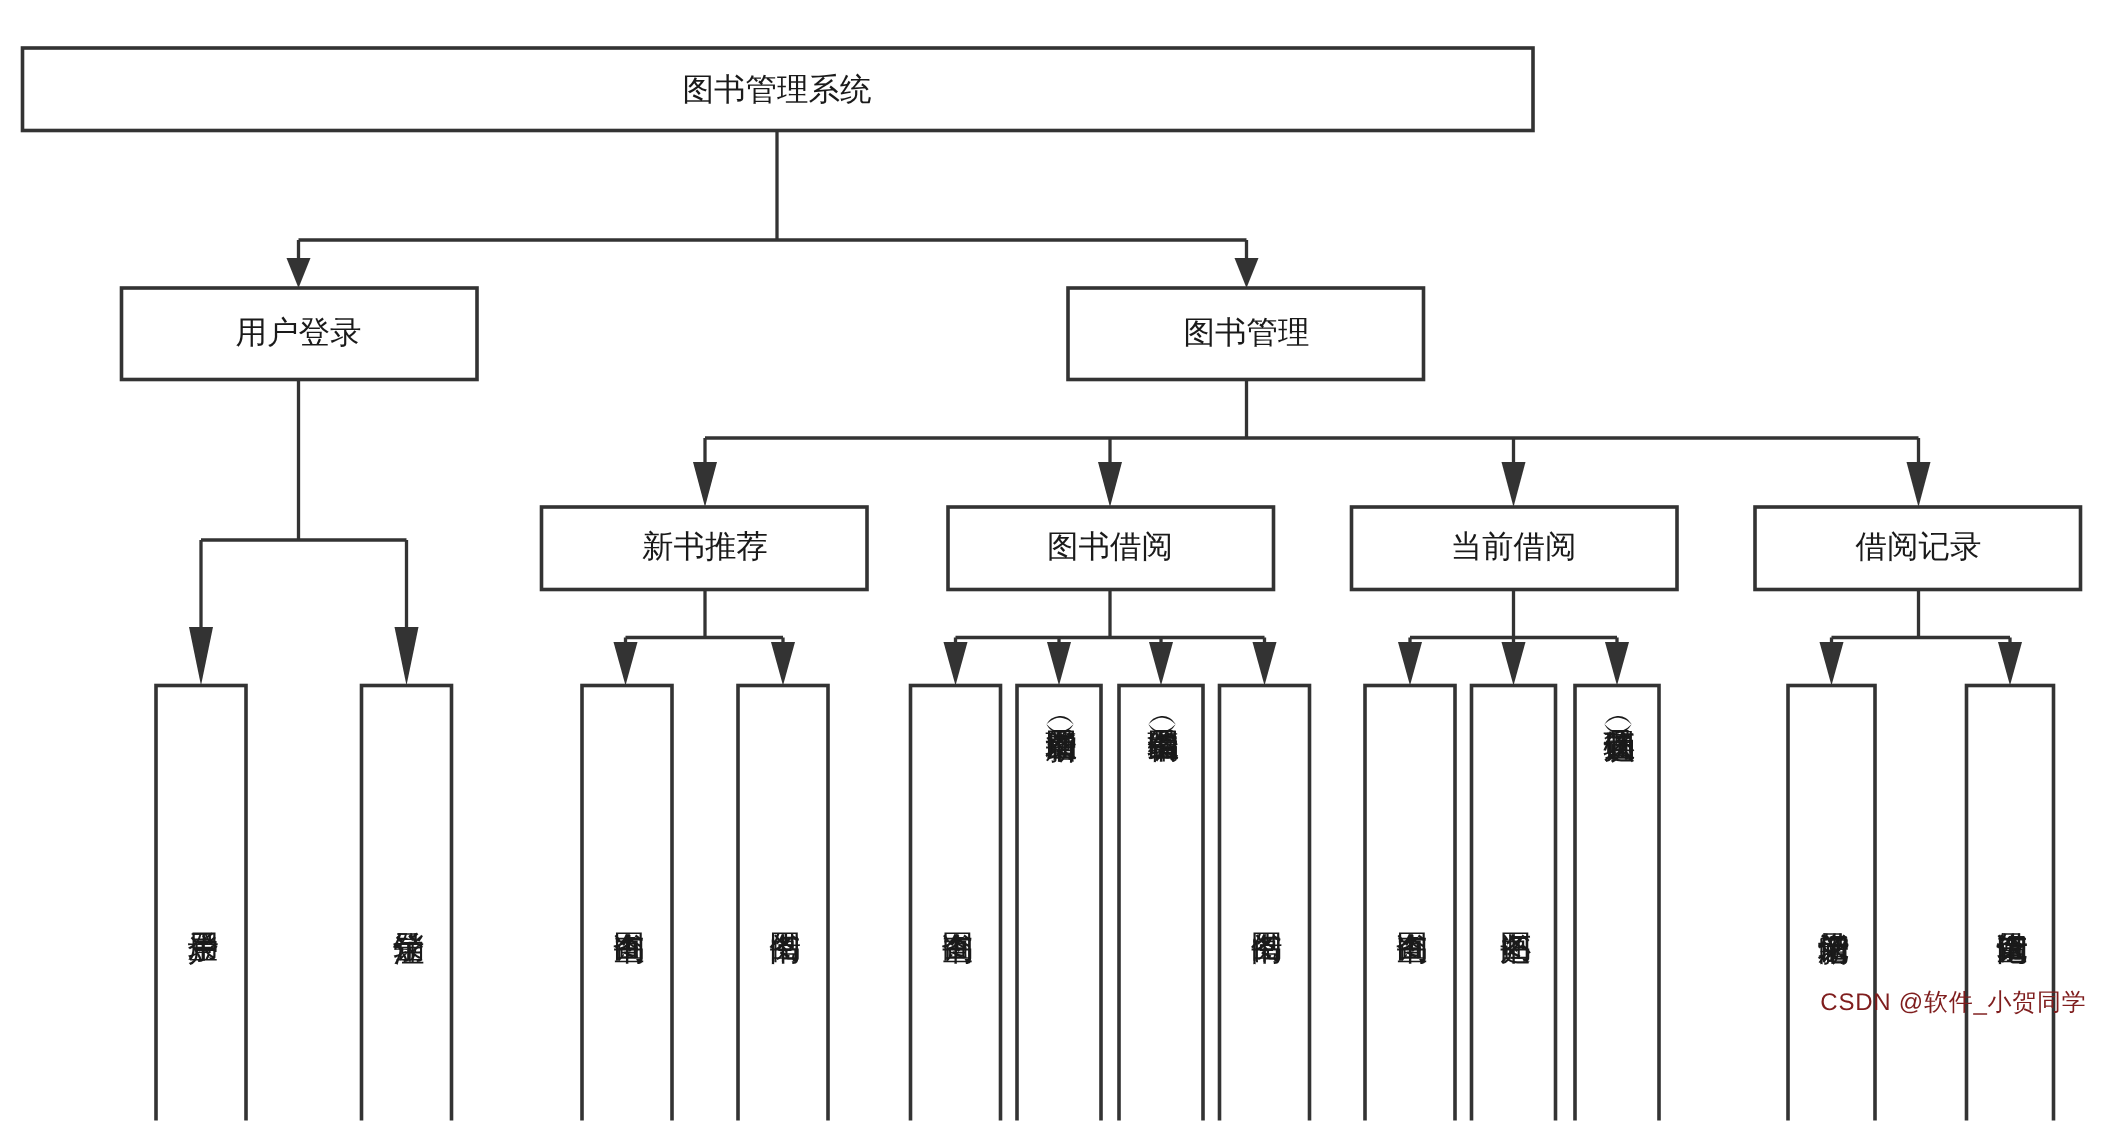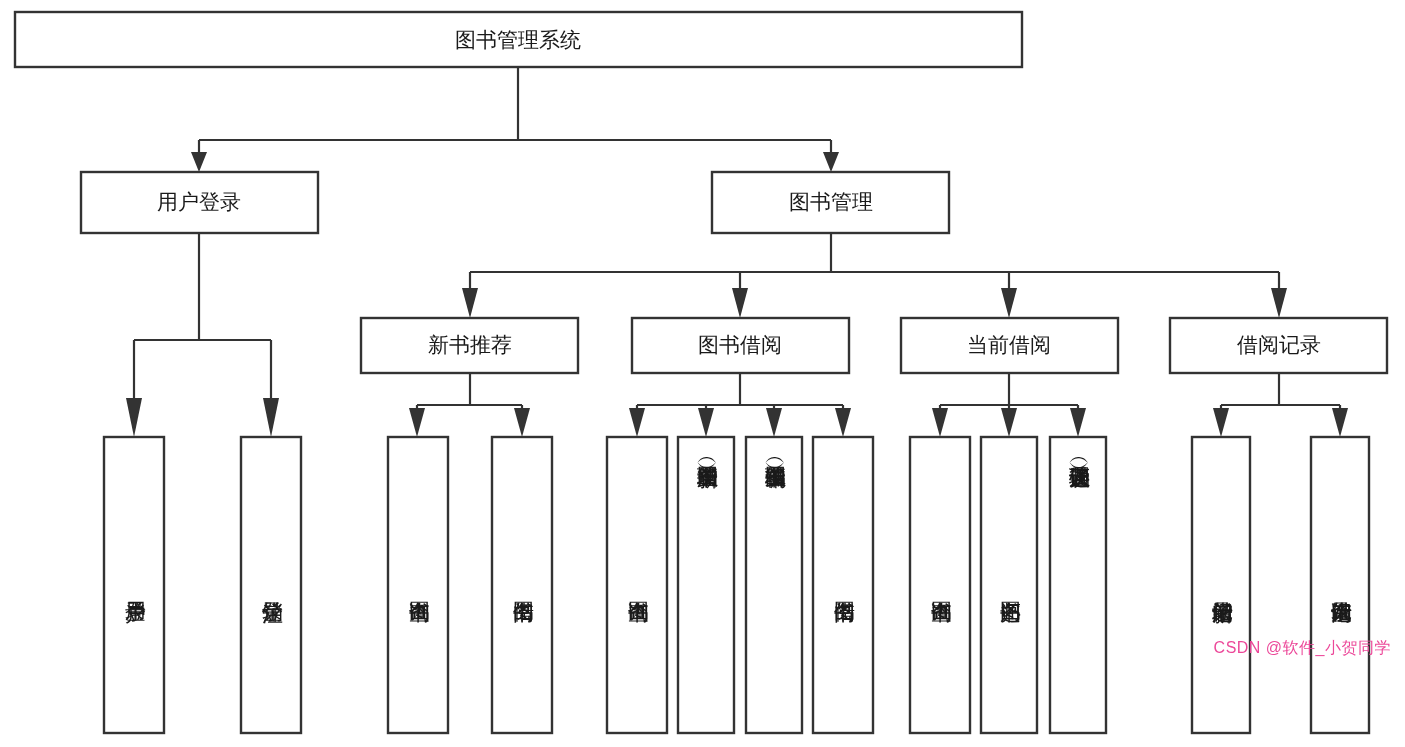--- a/index.html
+++ b/index.html
@@ -11,20 +11,21 @@
     width: 1405px;
     height: 747px;
     font-family: "Liberation Sans", "DejaVu Sans", sans-serif;
     overflow: hidden;
   }
   #diagram-root {
     position: relative;
     width: 1405px;
     height: 665px;
     background: #ffffff;
+    margin-top: 20px;
   }
   svg.diagram-svg {
     position: absolute;
     left: 0;
     top: 0;
     width: 1405px;
     height: 747px;
   }
   .node-box {
     fill: #ffffff;
@@ -51,21 +52,21 @@
   }
   .label-v {
     font-size: 21px;
   }
   .watermark {
     position: absolute;
     right: 14px;
     bottom: 6px;
     font-family: "Liberation Sans", "DejaVu Sans", sans-serif;
     font-size: 16px;
-    color: #ec4899;
+    color: #7f1d1d;
     letter-spacing: 0.5px;
     white-space: nowrap;
     pointer-events: none;
   }
 </style>
 </head>
 <body>
 
 <div id="diagram-root">
 

